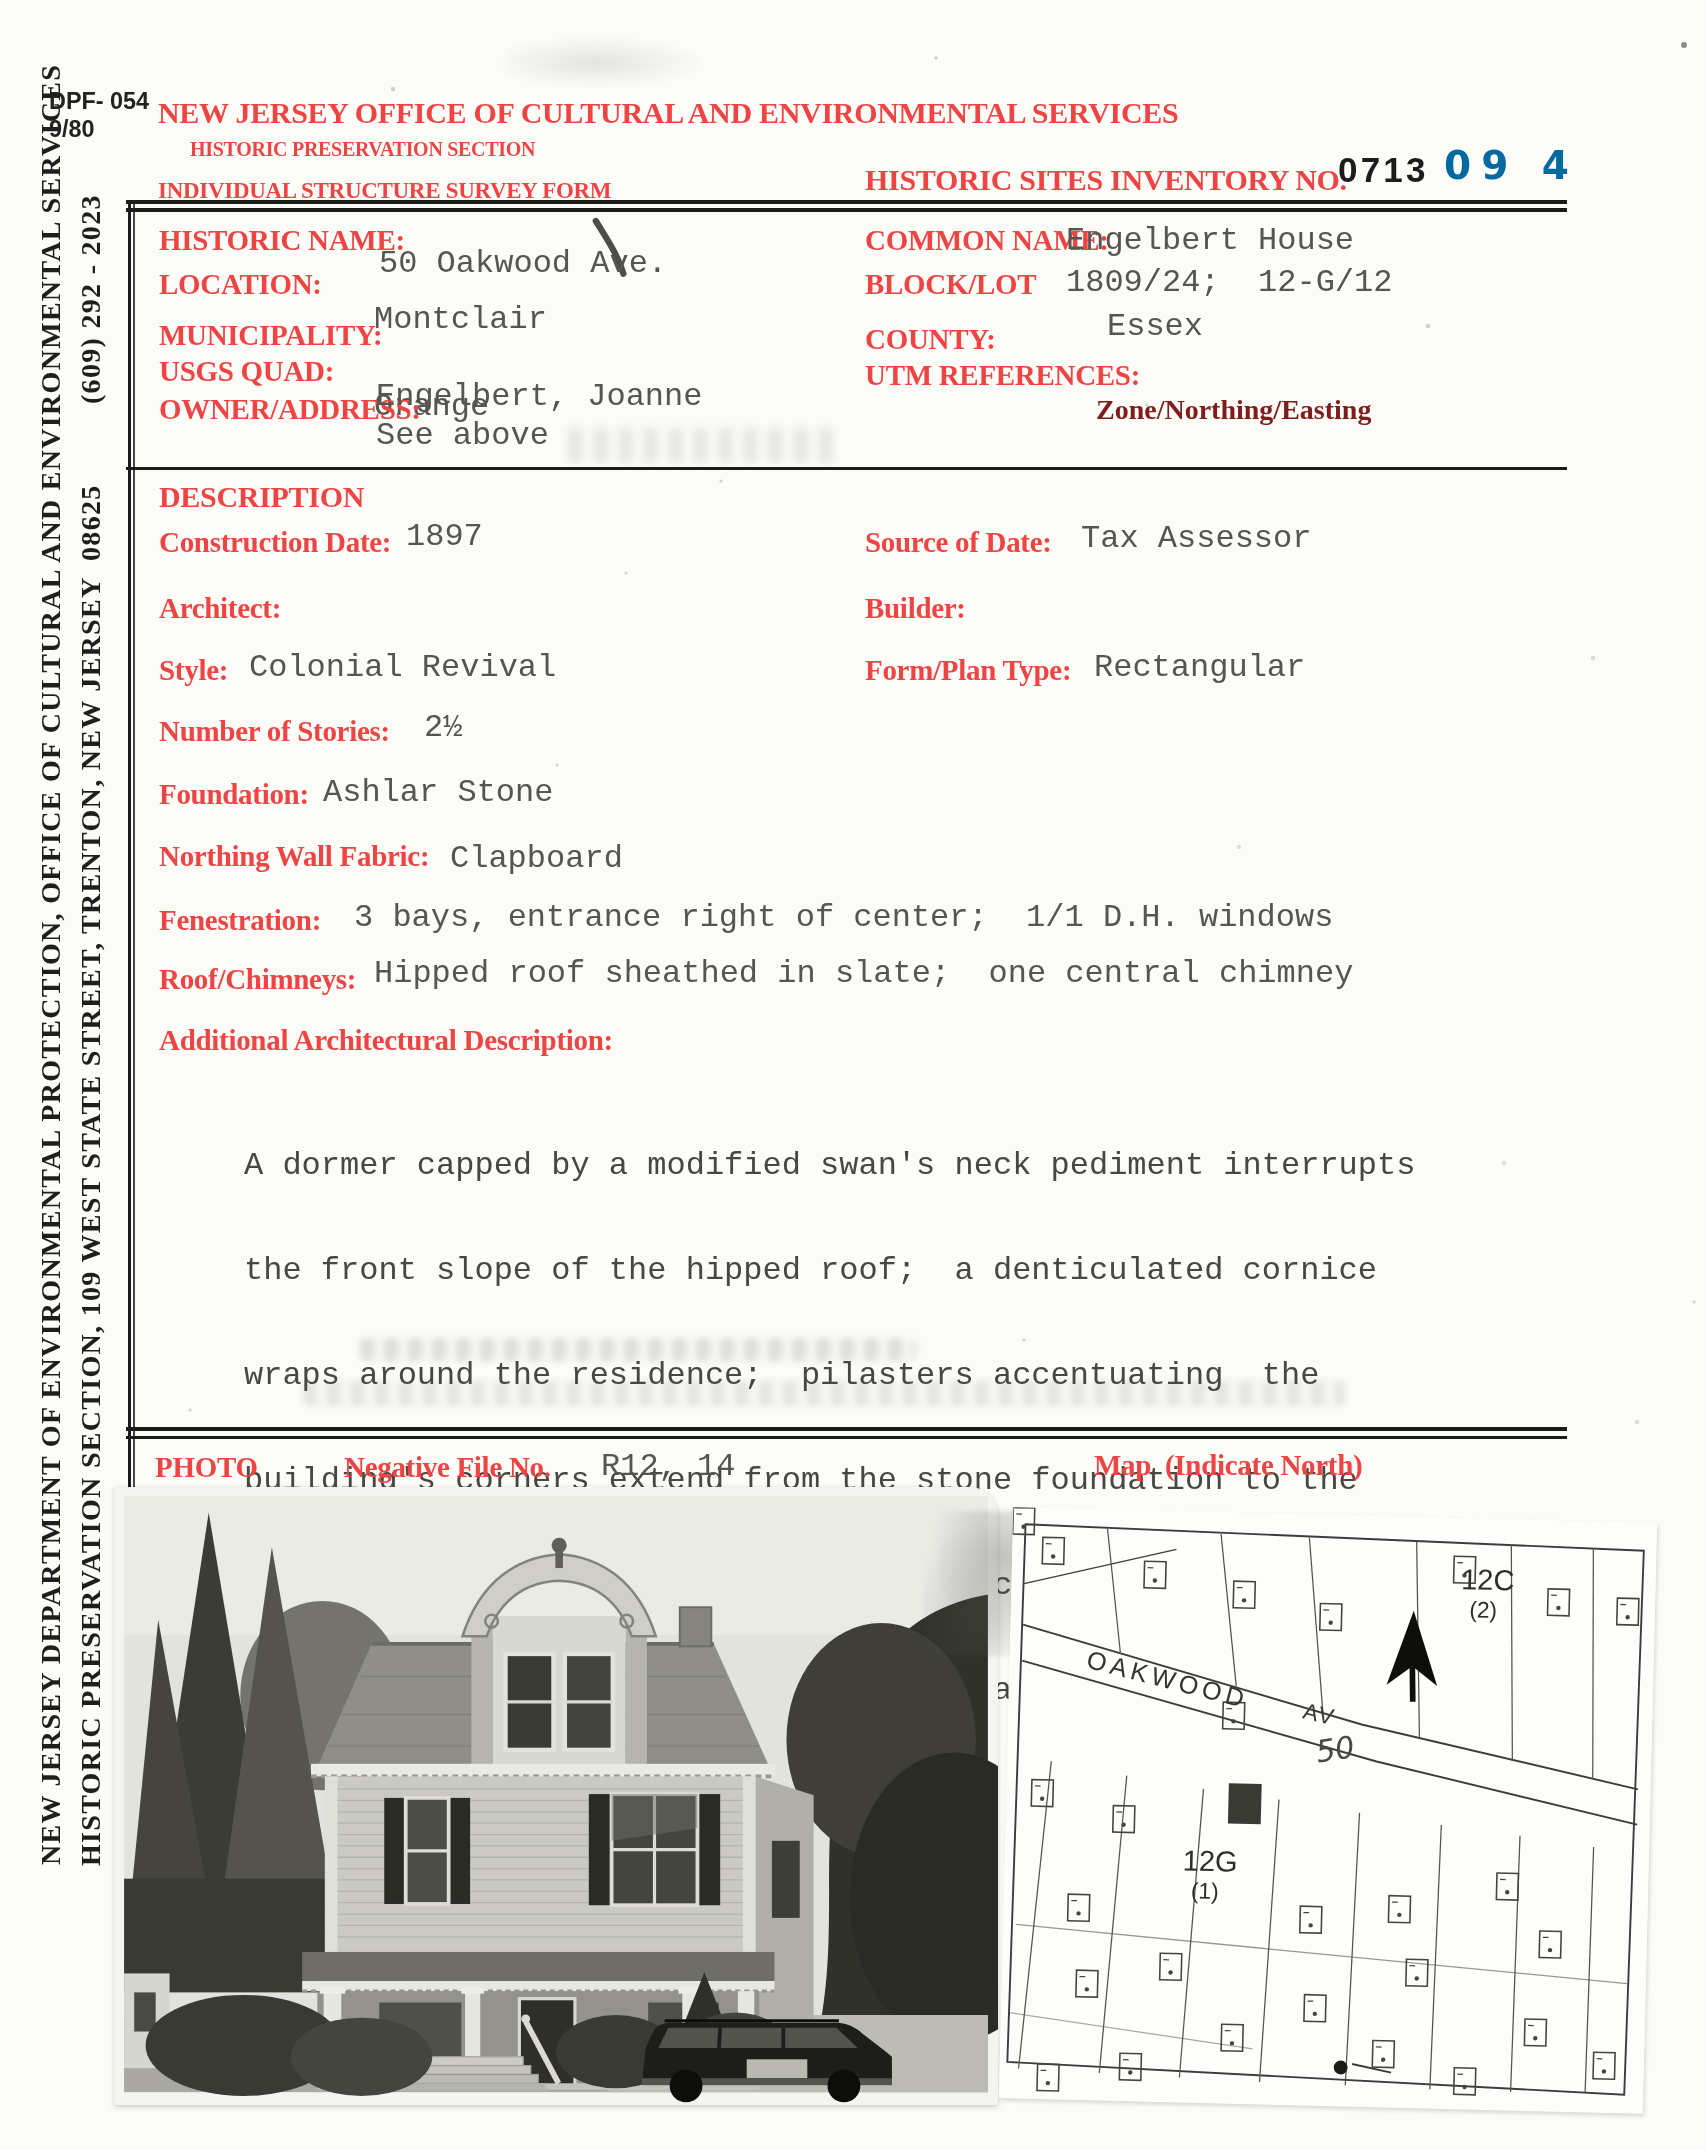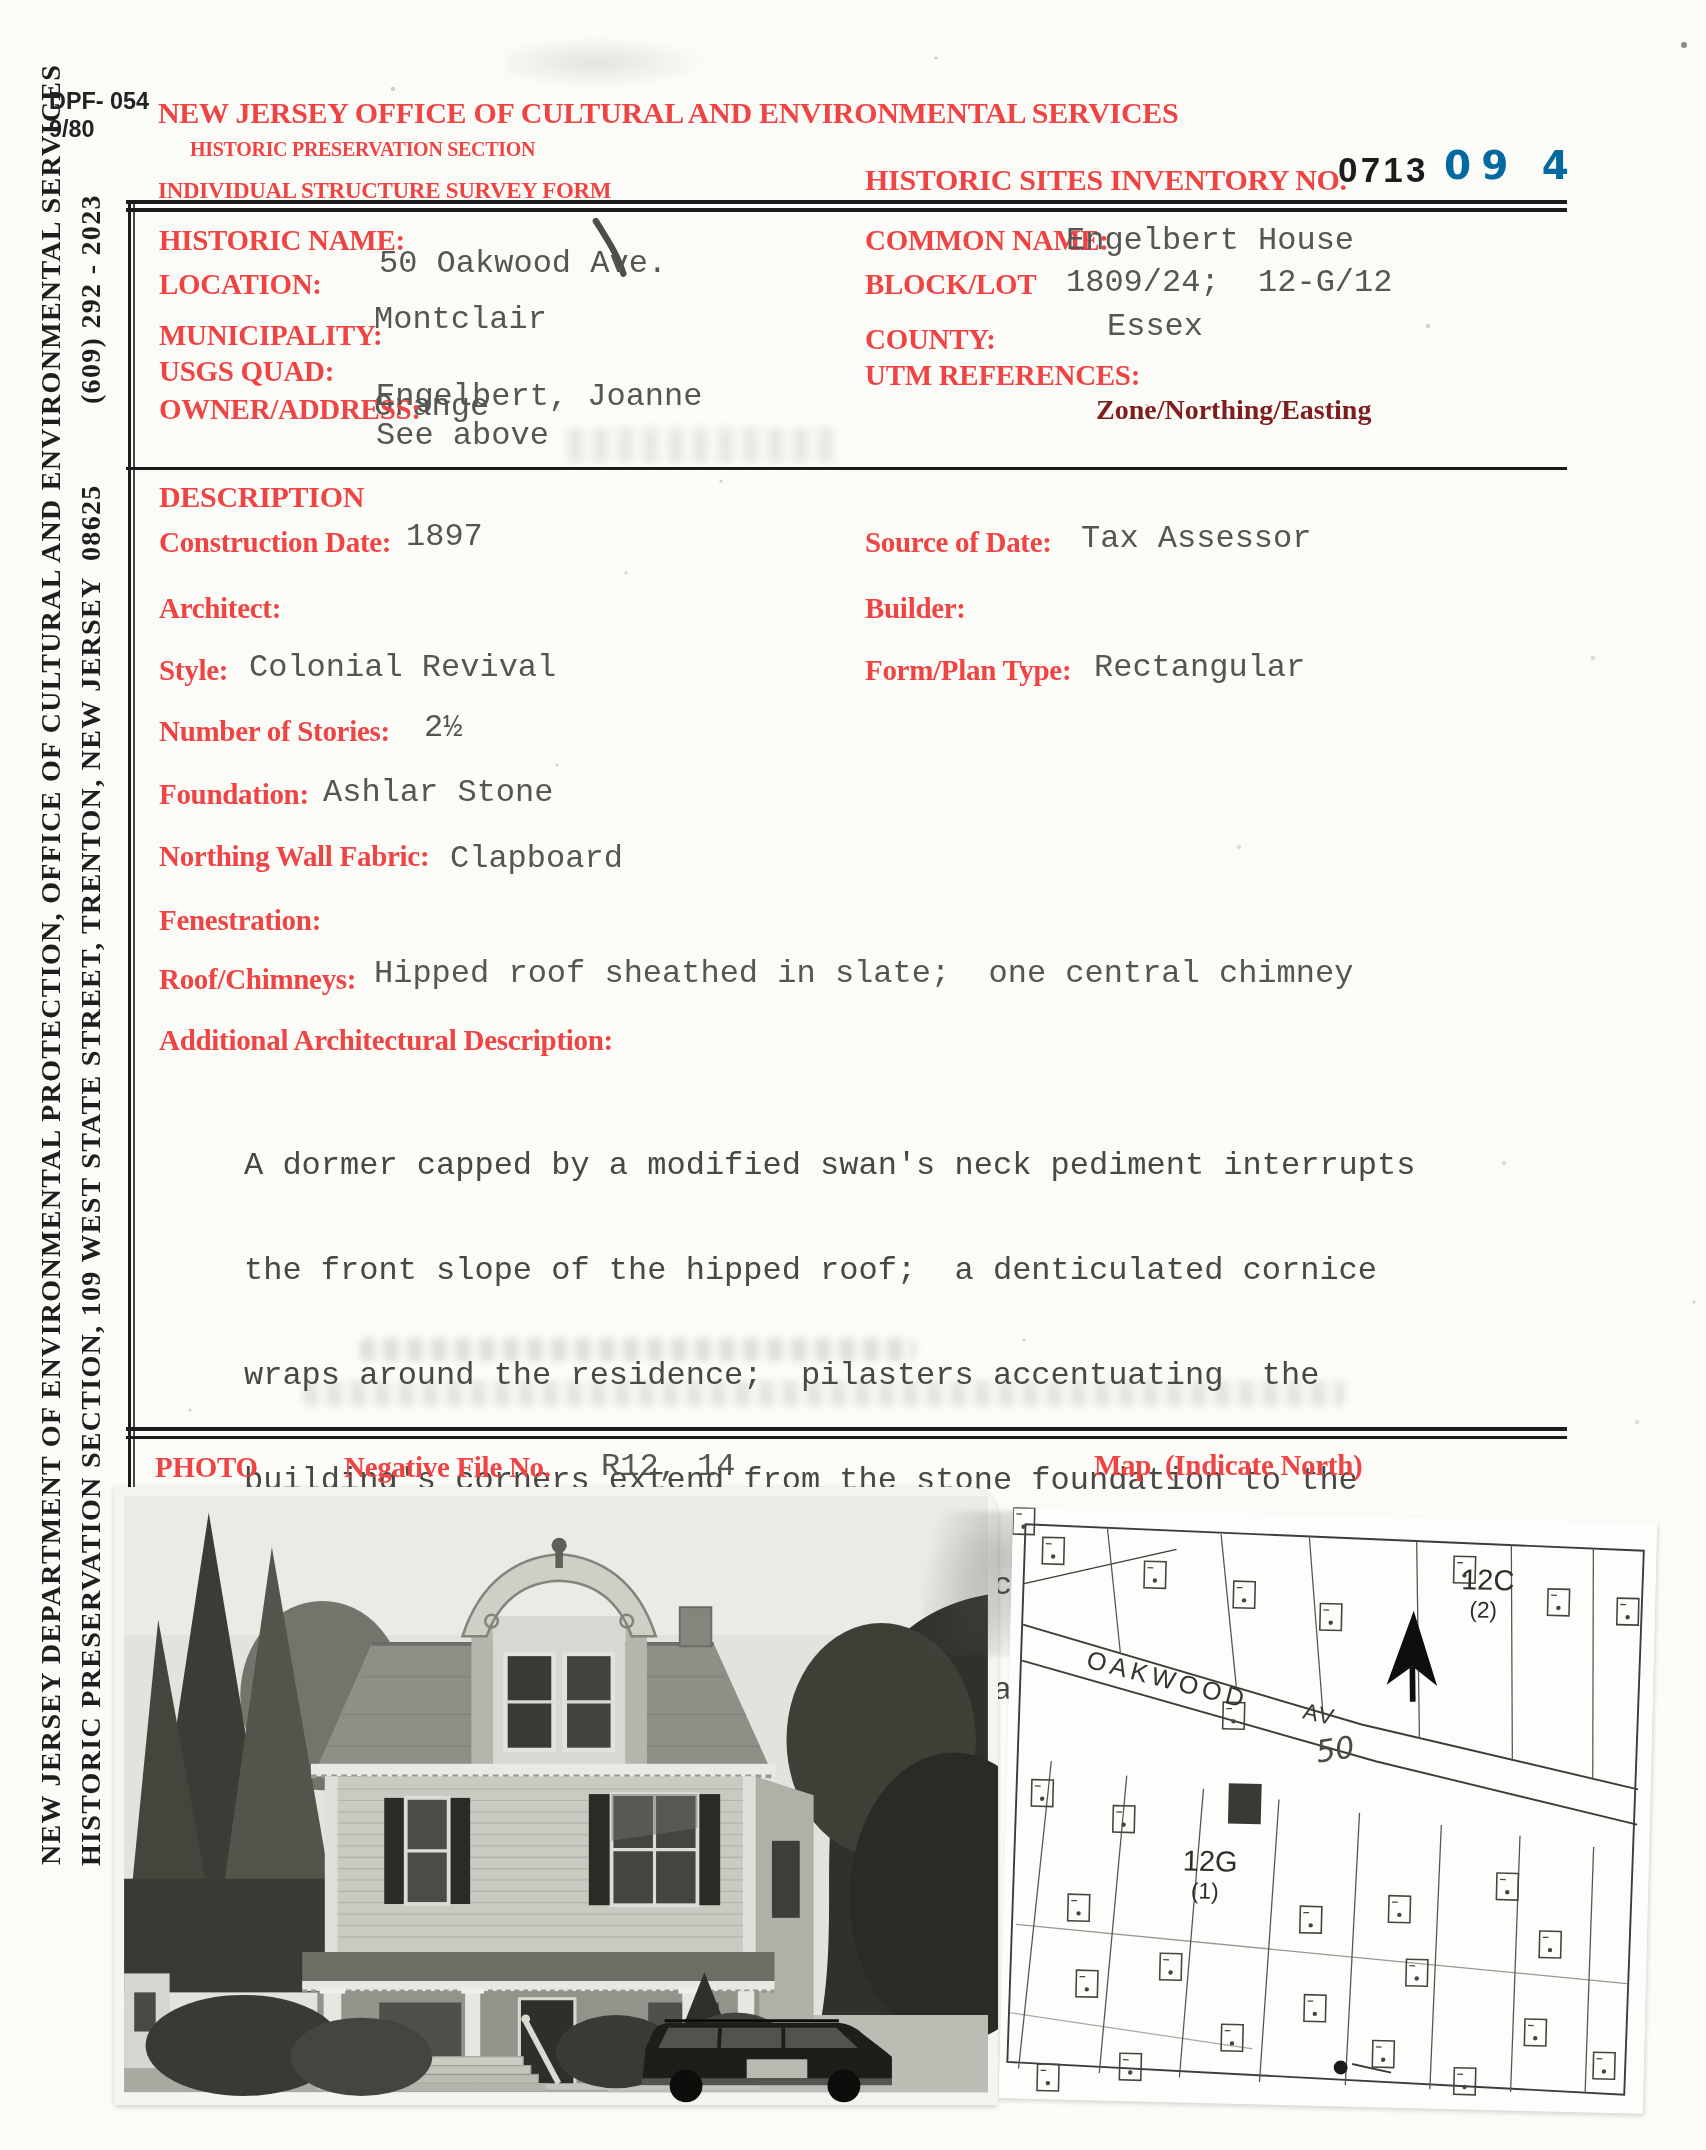--- a/index.html
+++ b/index.html
@@ -111,20 +111,21 @@
   <div class="abs lbl" style="left:159px;top:715px;">Number of Stories:</div>
   <div class="abs typed" style="left:424px;top:709px;">2½</div>
 
   <div class="abs lbl" style="left:159px;top:778px;">Foundation:</div>
   <div class="abs typed" style="left:323px;top:774px;">Ashlar Stone</div>
 
   <div class="abs lbl" style="left:159px;top:840px;">Northing Wall Fabric:</div>
   <div class="abs typed" style="left:450px;top:840px;">Clapboard</div>
 
   <div class="abs lbl" style="left:159px;top:904px;">Fenestration:</div>
+  <div class="abs typed" style="left:354px;top:899px;">3 bays, entrance right of center;  1/1 D.H. windows</div>
 
   <div class="abs lbl" style="left:159px;top:963px;">Roof/Chimneys:</div>
   <div class="abs typed" style="left:374px;top:955px;">Hipped roof sheathed in slate;  one central chimney</div>
 
   <div class="abs lbl" style="left:159px;top:1024px;">Additional Architectural Description:</div>
 
   <div class="para" style="left:244px;top:1078px;">
     <span>A dormer capped by a modified swan's neck pediment interrupts</span>
     <span>the front slope of the hipped roof;  a denticulated cornice</span>
     <span>wraps around the residence;  pilasters accentuating  the</span>

